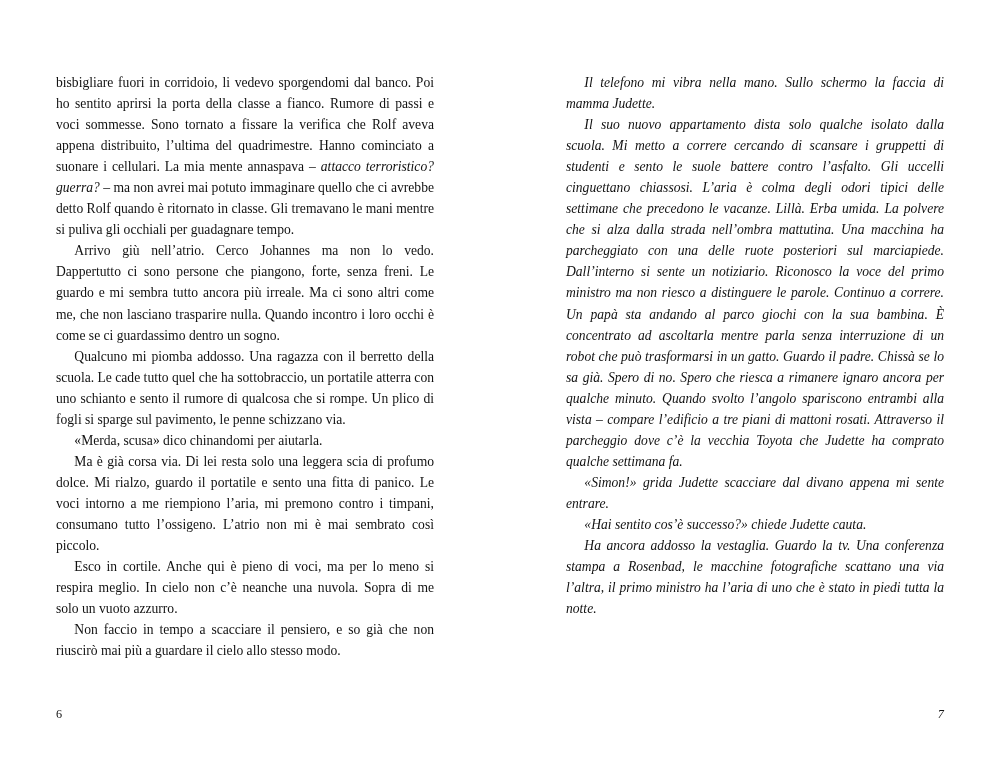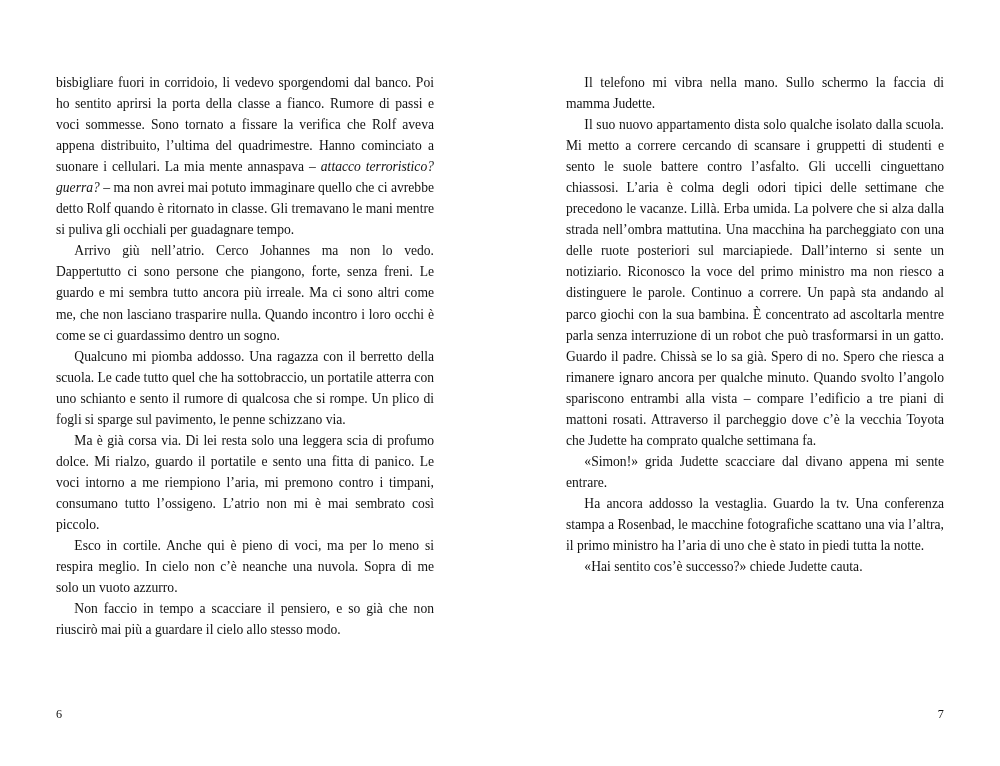--- a/index.html
+++ b/index.html
@@ -30,20 +30,21 @@
     padding-top: 72px;
     padding-bottom: 40px;
   }
   .page-left {
     padding-left: 56px;
     padding-right: 66px;
   }
   .page-right {
     padding-left: 66px;
     padding-right: 56px;
+    font-style: italic;
   }
   .text-block {
     font-size: 13.6px;
     line-height: 21.05px;
     text-align: justify;
     text-justify: inter-word;
     hyphens: manual;
   }
   .text-block p {
     margin: 0;
@@ -68,31 +69,32 @@
 </head>
 <body>
 
 <div class="spread">
 
   <div class="page page-left">
     <div class="text-block">
         <p class="no-indent">bisbigliare fuori in corridoio, li vedevo sporgendomi dal banco. Poi ho sentito aprirsi la porta della classe a fianco. Rumore di passi e voci sommesse. Sono tornato a fissare la verifica che Rolf aveva appena distribuito, l’ultima del quadrimestre. Hanno cominciato a suonare i cellulari. La mia mente annaspava <em>– attacco terroristico? guerra? –</em> ma non avrei mai potuto immaginare quello che ci avrebbe detto Rolf quando è ritornato in classe. Gli tremavano le mani mentre si puliva gli occhiali per guadagnare tempo.</p>
         <p>Arrivo giù nell’atrio. Cerco Johannes ma non lo vedo. Dappertutto ci sono persone che piangono, forte, senza freni. Le guardo e mi sembra tutto ancora più irreale. Ma ci sono altri come me, che non lasciano trasparire nulla. Quando incontro i loro occhi è come se ci guardassimo dentro un sogno.</p>
         <p>Qualcuno mi piomba addosso. Una ragazza con il berretto della scuola. Le cade tutto quel che ha sottobraccio, un portatile atterra con uno schianto e sento il rumore di qualcosa che si rompe. Un plico di fogli si sparge sul pavimento, le penne schizzano via.</p>
+        <p>«Merda, scusa» dico chinandomi per aiutarla.</p>
         <p>Ma è già corsa via. Di lei resta solo una leggera scia di profumo dolce. Mi rialzo, guardo il portatile e sento una fitta di panico. Le voci intorno a me riempiono l’aria, mi premono contro i timpani, consumano tutto l’ossigeno. L’atrio non mi è mai sembrato così piccolo.</p>
         <p>Esco in cortile. Anche qui è pieno di voci, ma per lo meno si respira meglio. In cielo non c’è neanche una nuvola. Sopra di me solo un vuoto azzurro.</p>
         <p>Non faccio in tempo a scacciare il pensiero, e so già che non riuscirò mai più a guardare il cielo allo stesso modo.</p>
       </div>
     <div class="folio folio-left">6</div>
   </div>
 
   <div class="page page-right">
     <div class="text-block">
         <p>Il telefono mi vibra nella mano. Sullo schermo la faccia di mamma Judette.</p>
         <p>Il suo nuovo appartamento dista solo qualche isolato dalla scuola. Mi metto a correre cercando di scansare i gruppetti di studenti e sento le suole battere contro l’asfalto. Gli uccelli cinguettano chiassosi. L’aria è colma degli odori tipici delle settimane che precedono le vacanze. Lillà. Erba umida. La polvere che si alza dalla strada nell’ombra mattutina. Una macchina ha parcheggiato con una delle ruote posteriori sul marciapiede. Dall’interno si sente un notiziario. Riconosco la voce del primo ministro ma non riesco a distinguere le parole. Continuo a correre. Un papà sta andando al parco giochi con la sua bambina. È concentrato ad ascoltarla mentre parla senza interruzione di un robot che può trasformarsi in un gatto. Guardo il padre. Chissà se lo sa già. Spero di no. Spero che riesca a rimanere ignaro ancora per qualche minuto. Quando svolto l’angolo spariscono entrambi alla vista – compare l’edificio a tre piani di mattoni rosati. Attraverso il parcheggio dove c’è la vecchia Toyota che Judette ha comprato qualche settimana fa.</p>
         <p>«Simon!» grida Judette scacciare dal divano appena mi sente entrare.</p>
+        <p>«Hai sentito cos’è successo?» chiede Judette cauta.</p>
         <p>Ha ancora addosso la vestaglia. Guardo la tv. Una conferenza stampa a Rosenbad, le macchine fotografiche scattano una via l’altra, il primo ministro ha l’aria di uno che è stato in piedi tutta la notte.</p>
-        <p>«Hai sentito cos’è successo?» chiede Judette cauta.</p>
       </div>
     <div class="folio folio-right">7</div>
   </div>
 
 </div>
 
 </body></html>

